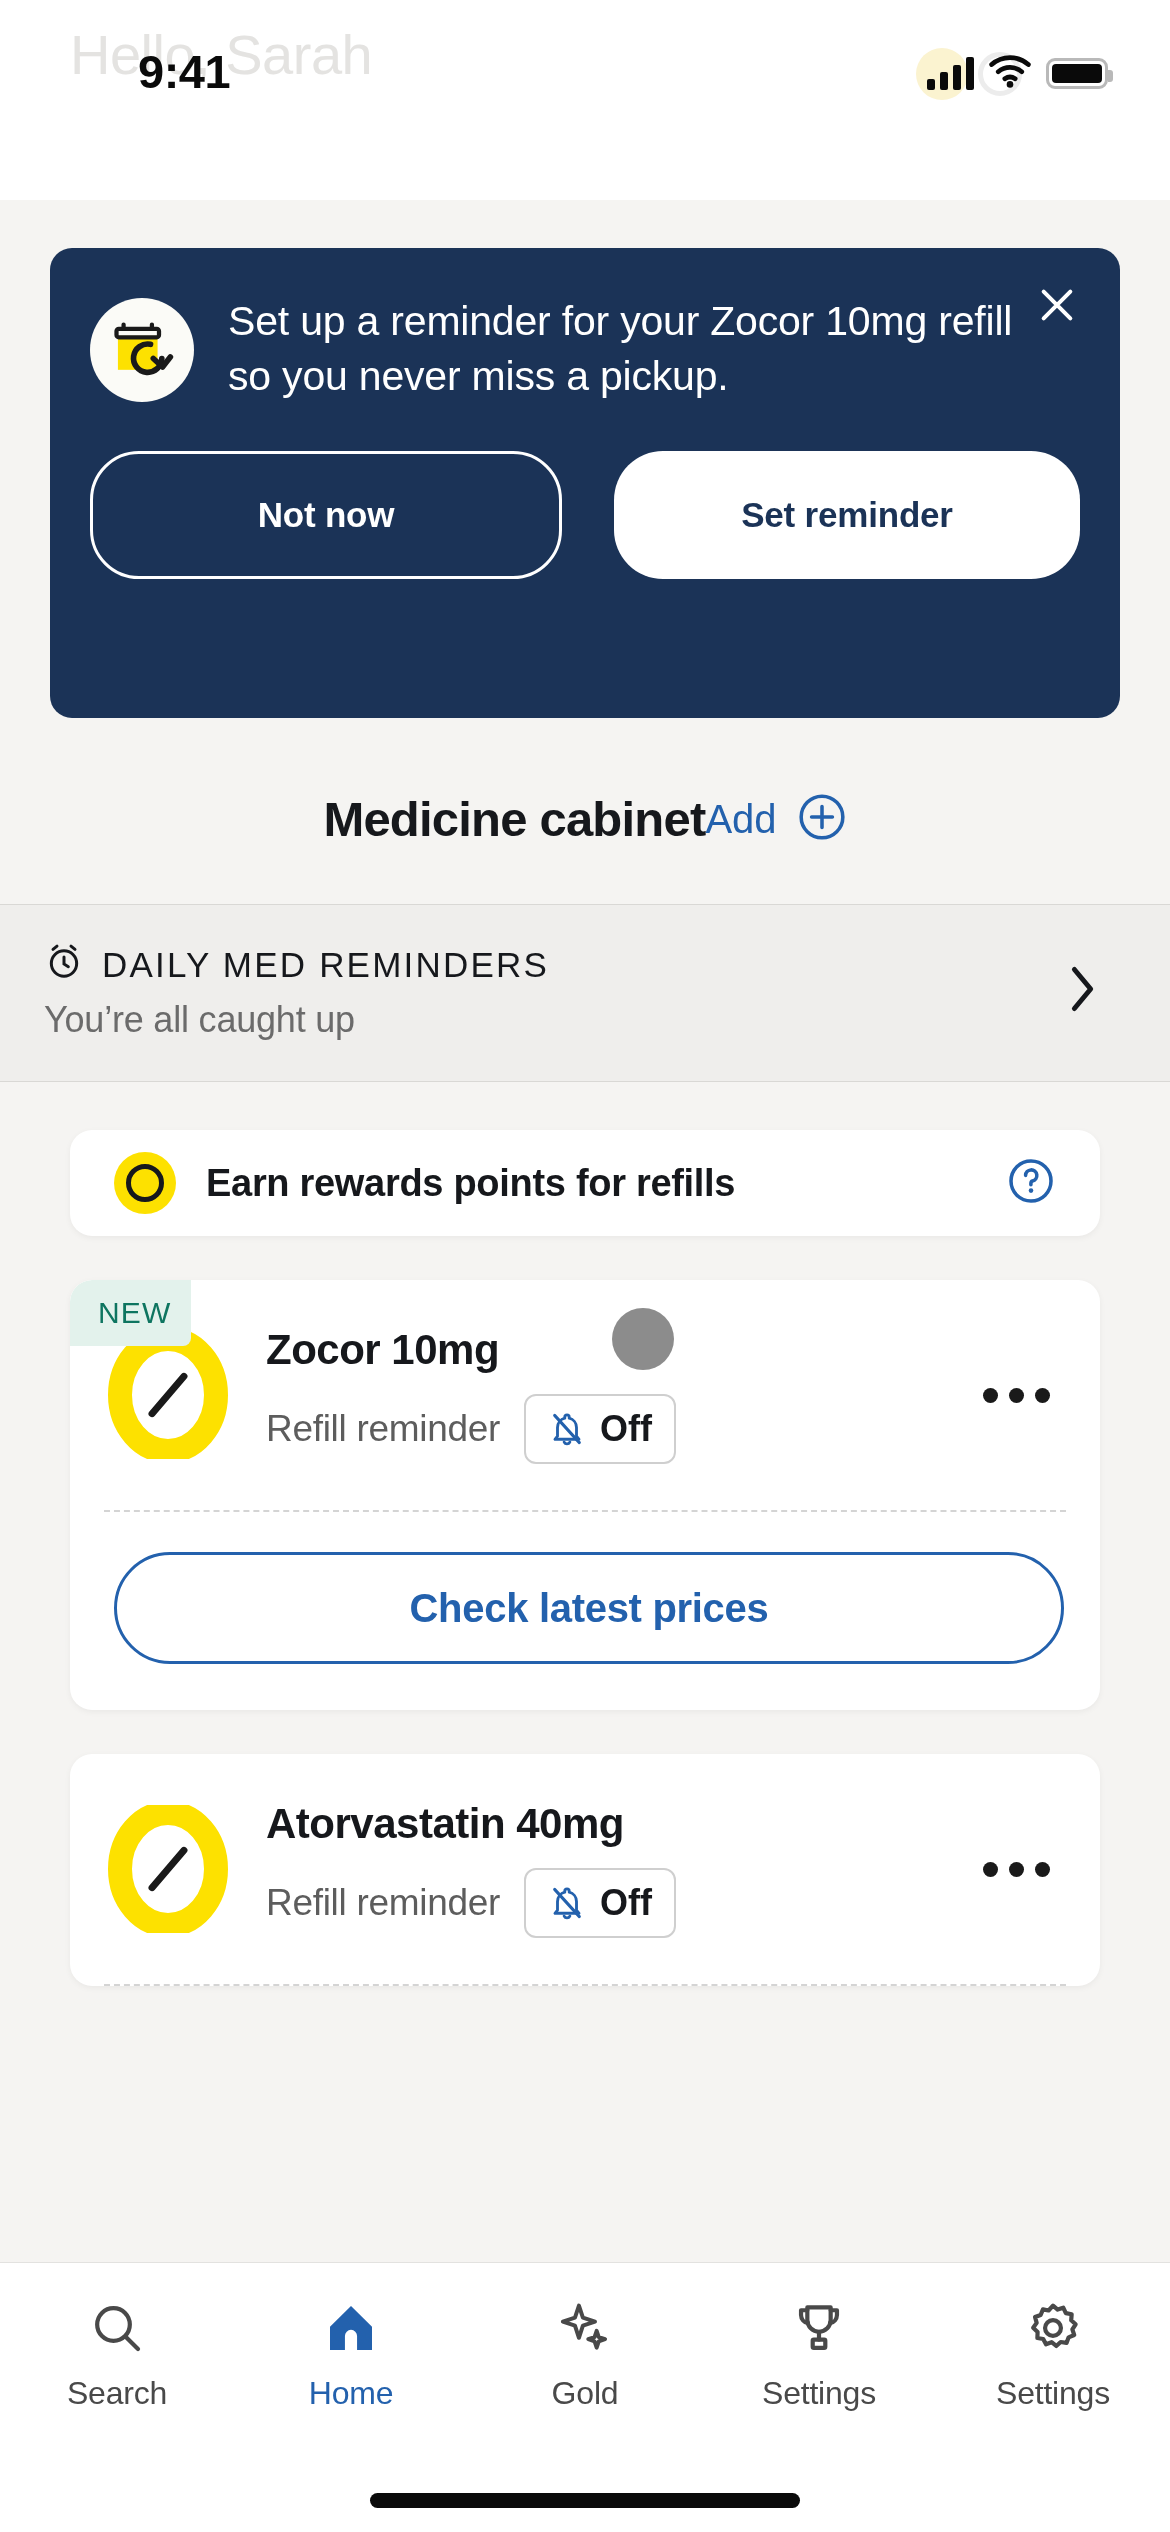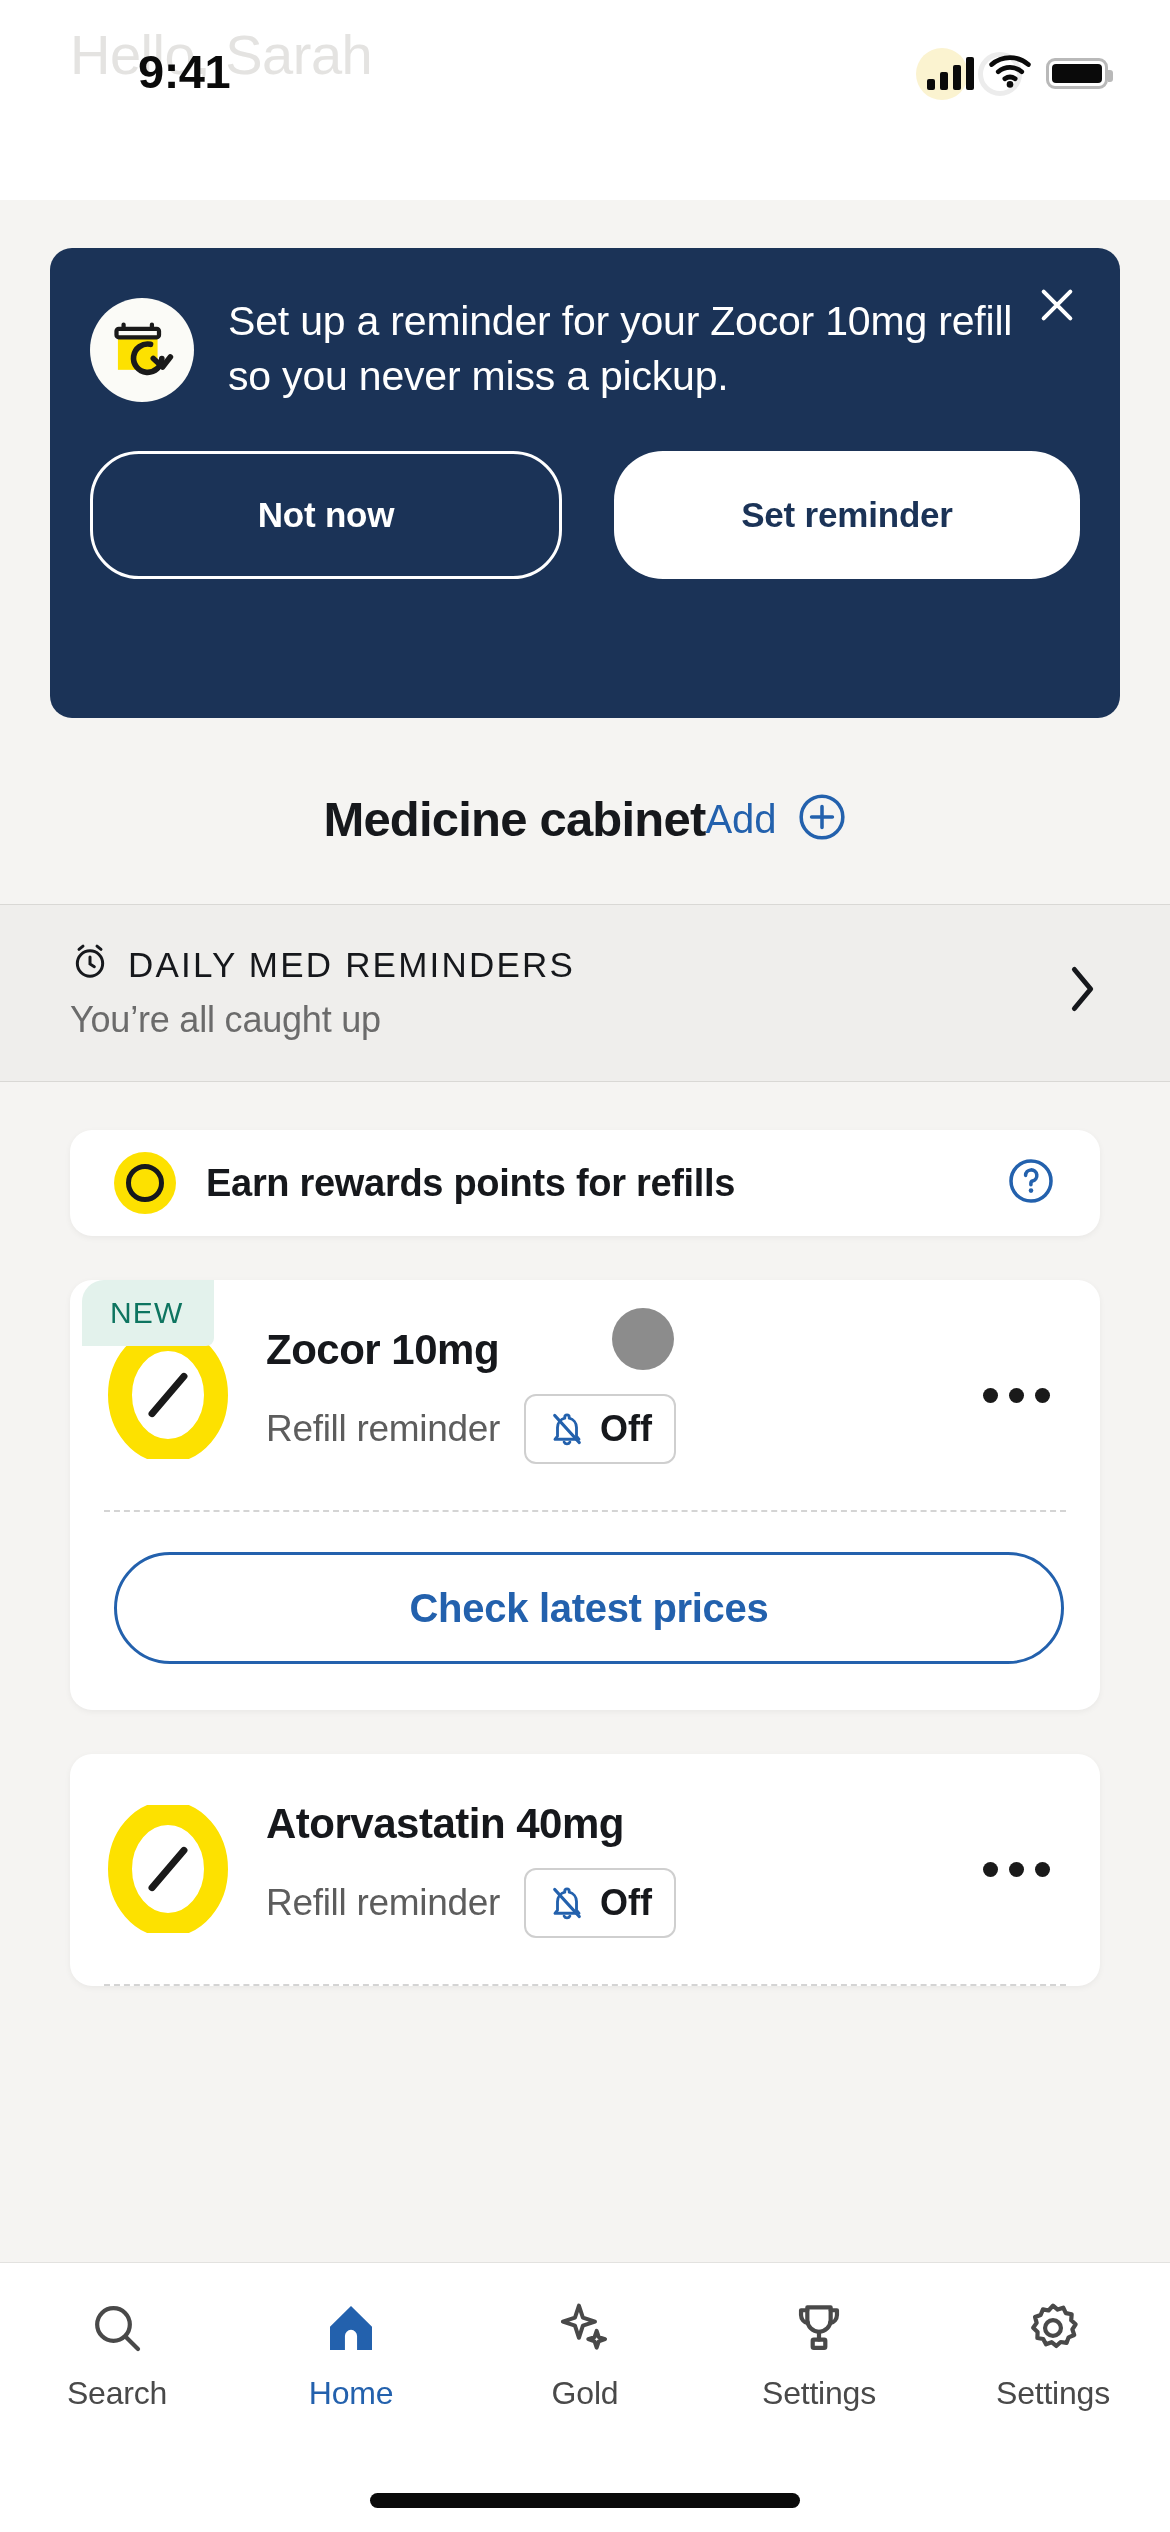--- a/index.html
+++ b/index.html
@@ -139,21 +139,21 @@
     display:flex;align-items:center;gap:20px;cursor:pointer;
   }
   .add-label{ font-size:40px; color:#2361AD; font-weight:400; }
 
   
   .reminders{
     margin-top:40px;
     border-top:1.5px solid #D9D8D5;
     border-bottom:1.5px solid #D9D8D5;
     background:#EFEEEC;
-    padding:36px 70px 40px 70px;
+    padding:36px 70px 40px 44px;
     display:flex;align-items:center;justify-content:space-between;
     cursor:pointer;
   }
   .rem-title{
     display:flex;align-items:center;gap:18px;
     font-size:35px;font-weight:400;letter-spacing:2.2px;color:#16181C;
   }
   .rem-sub{
     font-size:36px;color:#6B6B6B;margin-top:10px;letter-spacing:-0.2px;
   }
@@ -178,24 +178,24 @@
     background:#FDE100;
     display:flex;align-items:center;justify-content:center;
   }
   .coin-inner{
     width:38px;height:38px;border-radius:50%;
     border:5px solid #16181C;
   }
 
   .med-card{ margin-top:44px; overflow:hidden; }
   .new-badge{
-    position:absolute;left:12px;top:0;
+    position:absolute;left:0;top:0;
     background:#E3F2EC;color:#0E7560;
     font-size:30px;letter-spacing:1.2px;
-    padding:16px 30px 16px 28px;
+    padding:16px 19px 16px 28px;
     border-top-left-radius:22px;
     border-bottom-right-radius:8px;
     z-index:3;
   }
   .med-row{
     display:flex;align-items:center;
     padding:44px 44px 44px 34px;
     position:relative;
     min-height:230px;
   }

